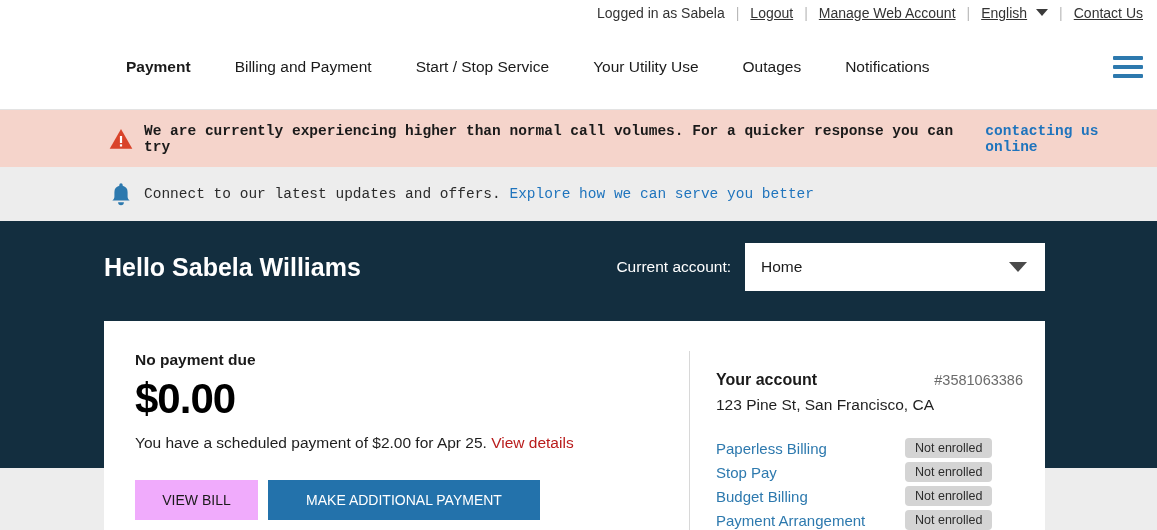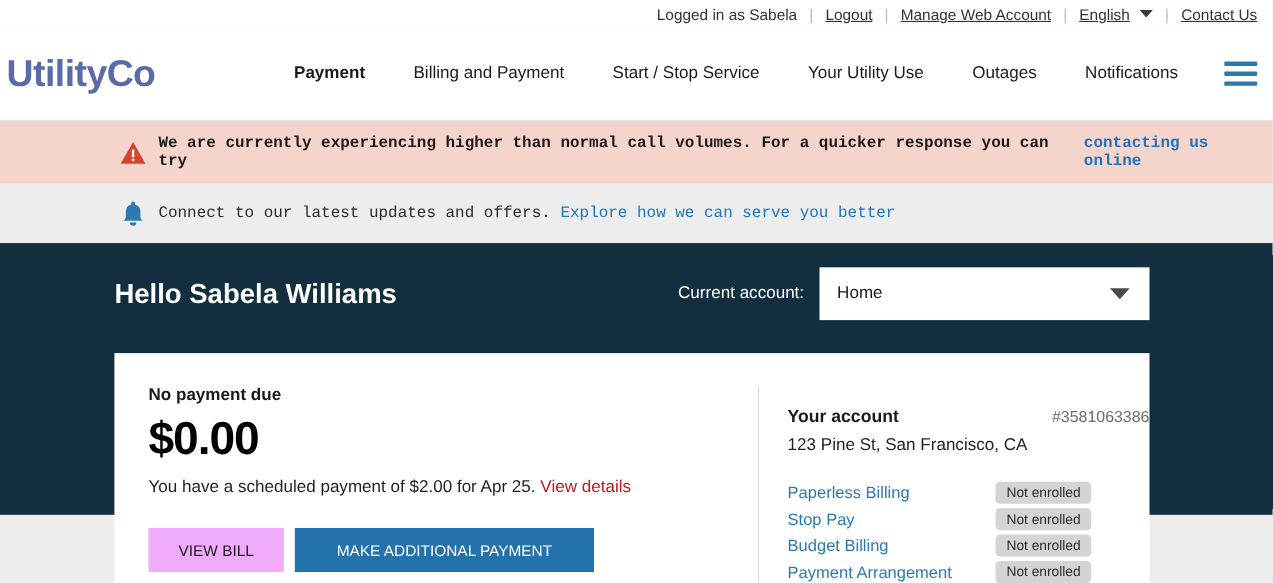--- a/index.html
+++ b/index.html
@@ -243,20 +243,21 @@
   .btn-primary {
     width: 272px;
     background: #2372ab;
     color: #ffffff;
   }
 
   .acct-head {
     display: flex;
     align-items: baseline;
     justify-content: space-between;
+    padding-right: 22px;
   }
   .acct-title {
     font-size: 16px;
     font-weight: bold;
     color: #1a1a1a;
   }
   .acct-num {
     font-size: 14.5px;
     color: #6b6b6b;
   }
@@ -299,21 +300,20 @@
   <span class="ub-sep">|</span>
   <span class="lang-wrap">
     <a>English</a>
     <span class="caret-down"></span>
   </span>
   <span class="ub-sep">|</span>
   <a>Contact Us</a>
 </div>
 
 <div class="header">
-  <div class="logo">UtilityCo</div>
   <nav class="nav">
     <div class="nav-item active">Payment</div>
     <div class="nav-item">Billing and Payment</div>
     <div class="nav-item">Start / Stop Service</div>
     <div class="nav-item">Your Utility Use</div>
     <div class="nav-item">Outages</div>
     <div class="nav-item">Notifications</div>
   </nav>
   <div class="hamburger">
     <span></span>

